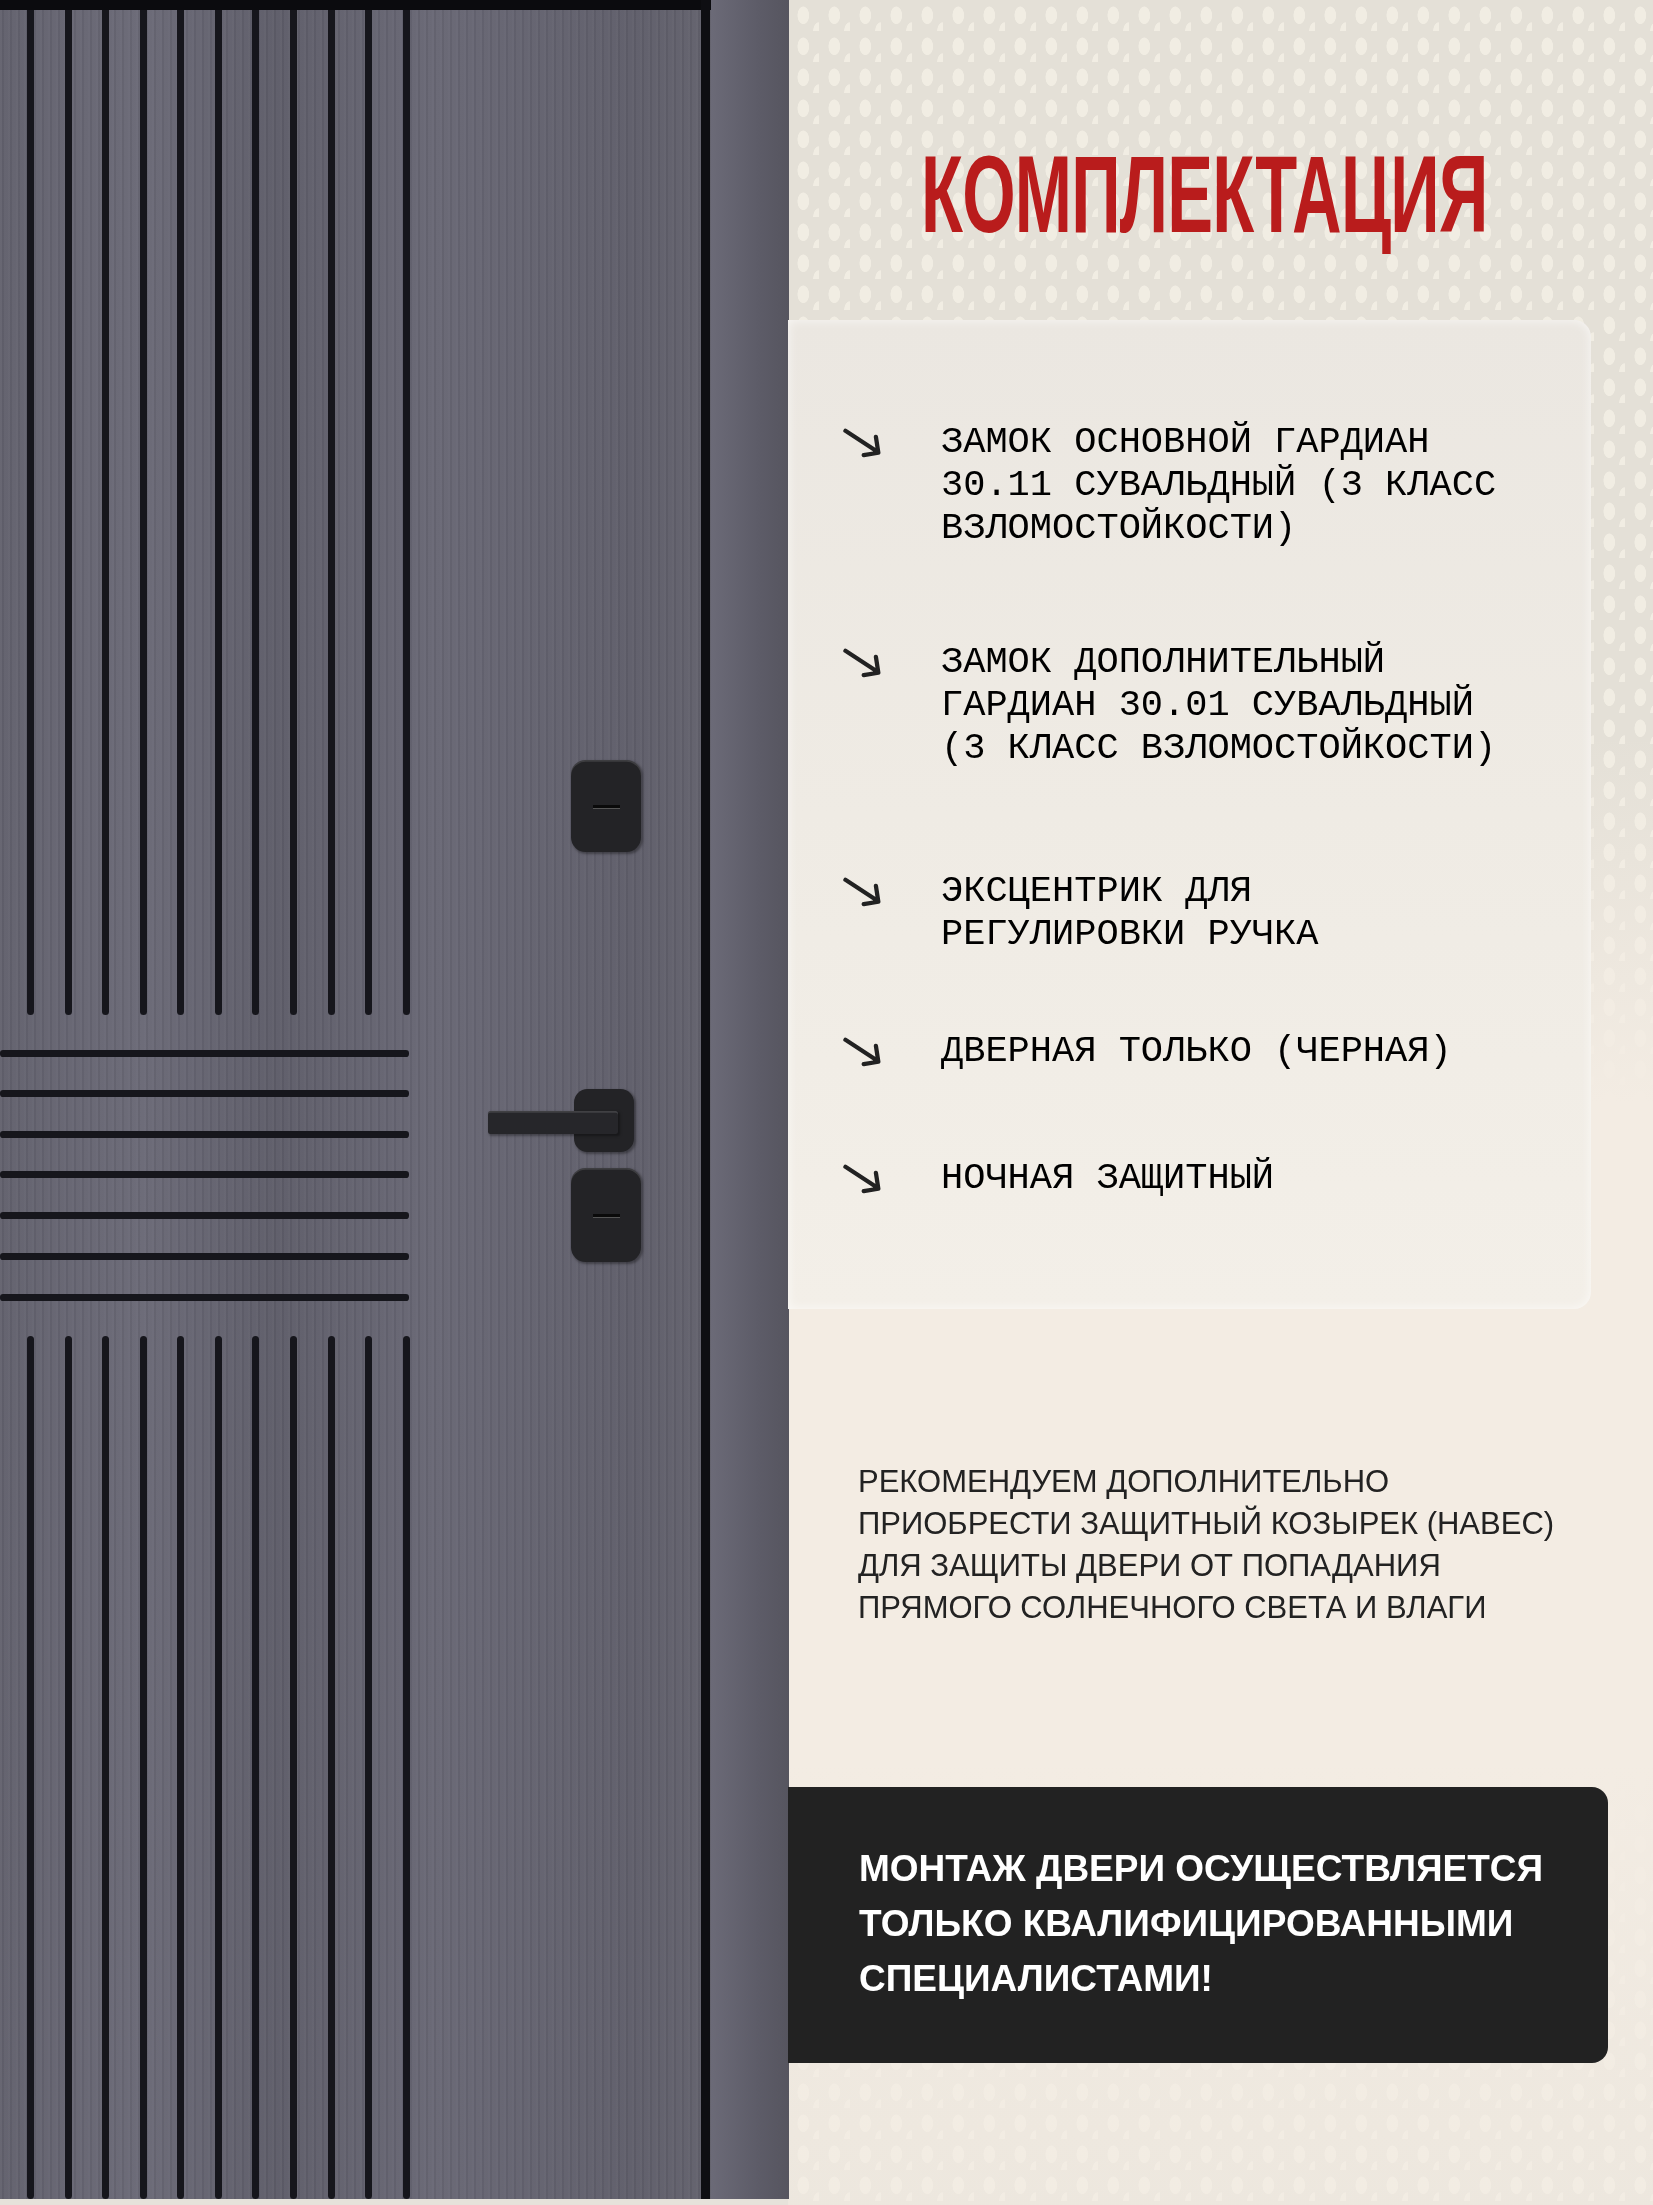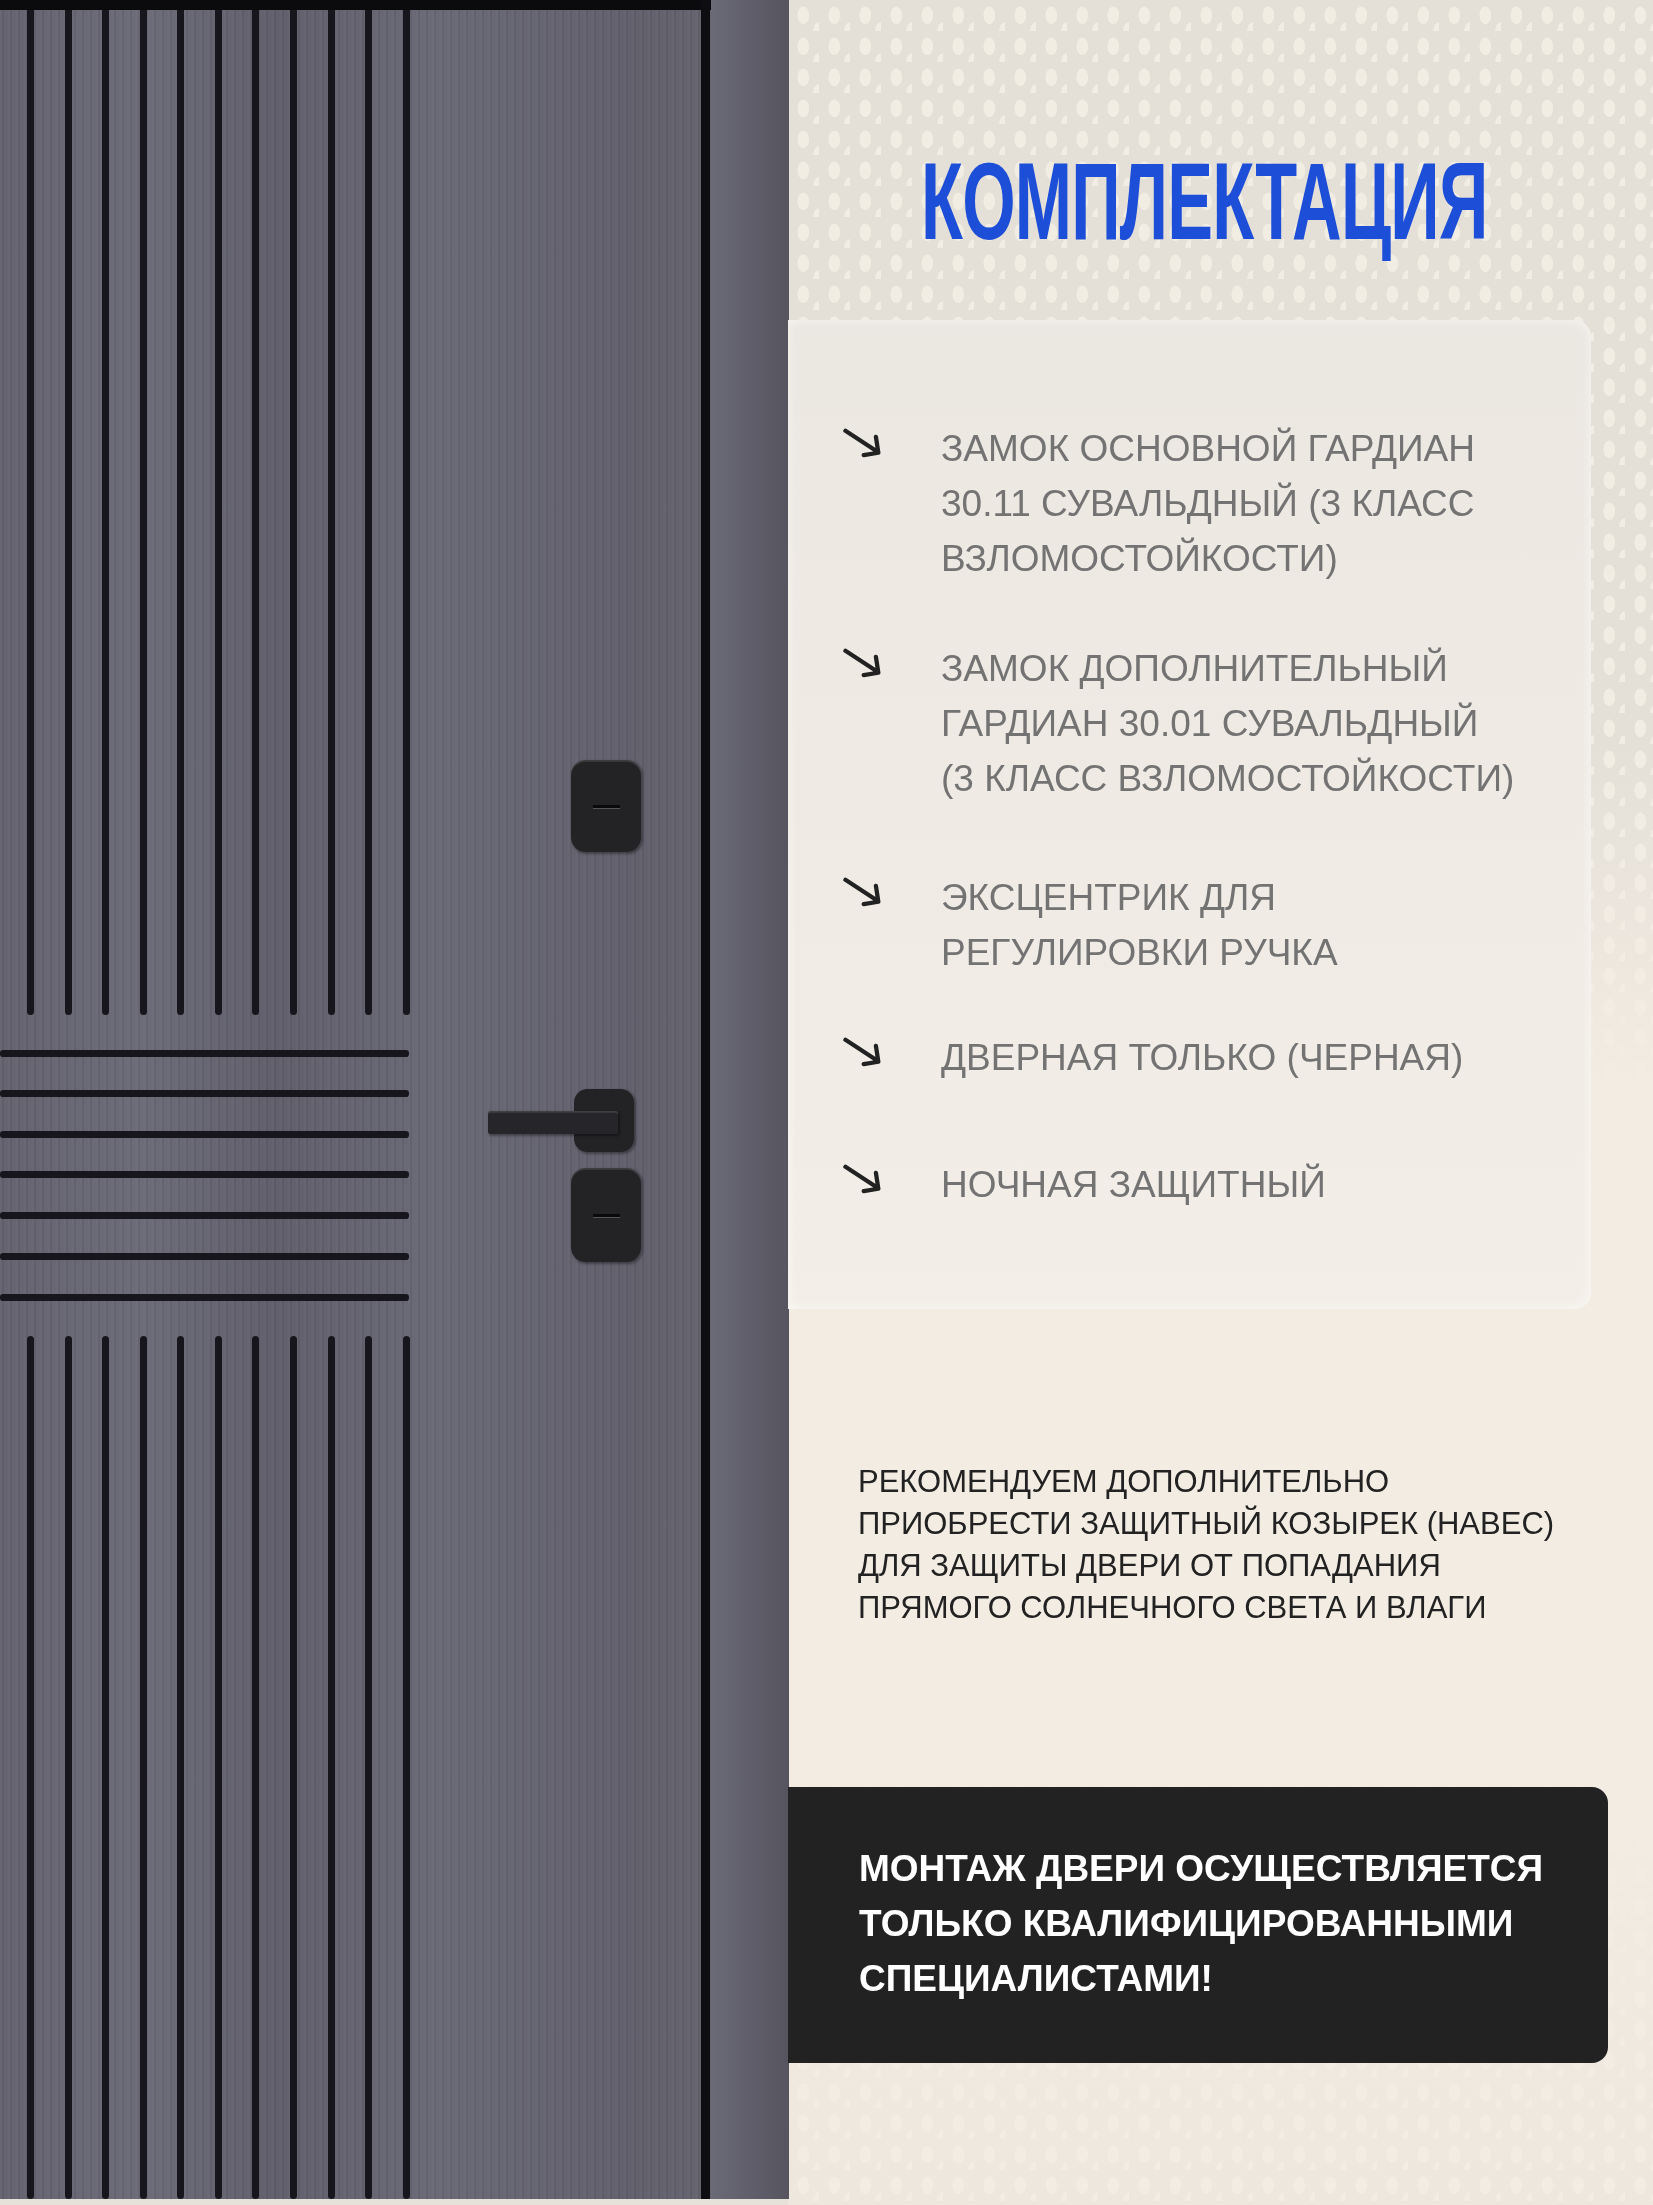--- a/index.html
+++ b/index.html
@@ -29,31 +29,31 @@
   .lock { position:absolute; background:#232326; border-radius:14.7px;
     box-shadow:inset 0 1.8px 0 rgba(255,255,255,0.12), 1.2px 1.8px 2.5px rgba(0,0,0,0.35); }
   .lock .slot { position:absolute; left:50%; top:50%; width:27px; height:3.1px; margin-left:-13.5px; margin-top:-1.2px;
     background:#0a0a0a; border-bottom:0.6px solid #555; }
   .rosette { position:absolute; left:574px; top:1089px; width:60px; height:63px; background:#232326; border-radius:13.5px;
     box-shadow:1.2px 1.8px 2.5px rgba(0,0,0,0.35); }
   .lever { position:absolute; left:488px; top:1111px; width:130px; height:23px; background:#26262a; border-radius:2.5px;
     box-shadow:inset 0 1.8px 0 rgba(255,255,255,0.12), 1.2px 1.8px 2.5px rgba(0,0,0,0.35); }
 
   
-  .title { position:absolute; left:921px; top:149px; width:605px; height:104px;
-    font-weight:700; font-size:109px; line-height:104px; color:#1d4ed8; white-space:nowrap;
+  .title { position:absolute; left:921px; top:142px; width:605px; height:104px;
+    font-weight:700; font-size:109px; line-height:104px; color:#b91c1c; white-space:nowrap;
     transform-origin:0 0; letter-spacing:-1.2px; }
   .title span { display:inline-block; transform:scaleX(0.63); transform-origin:0 50%; }
 
   .panel { position:absolute; left:788px; top:320px; width:803px; height:989px;
     background:linear-gradient(180deg,#ebe7e1 0%,#efebe4 50%,#f3efe8 100%);
     border-radius:0 17px 17px 0; box-shadow:inset 0 0 11px rgba(255,255,255,0.7); }
   .item { position:absolute; left:843px; width:747px; }
   .item .arrow { position:absolute; left:0; top:6.1px; width:39px; height:32px; }
-  .item .text { position:absolute; left:98px; top:0; font-size:37px; line-height:55px; color:#737373; white-space:pre; }
+  .item .text { position:absolute; left:98px; top:0; font-size:37px; line-height:43px; color:#000000; white-space:pre;font-family:Liberation Mono, monospace; }
 
   .note { position:absolute; left:858px; top:1461px; font-size:31px; line-height:42px; color:#222222; white-space:pre; }
 
   .warn { position:absolute; left:788px; top:1787px; width:820px; height:276px; background:#222222;
     border-radius:0 16px 16px 0; }
   .warn .text { position:absolute; left:71px; top:54px; font-size:37px; font-weight:700; line-height:55px; color:#ffffff; white-space:pre; }
 </style>
 </head>
 <body>
 

